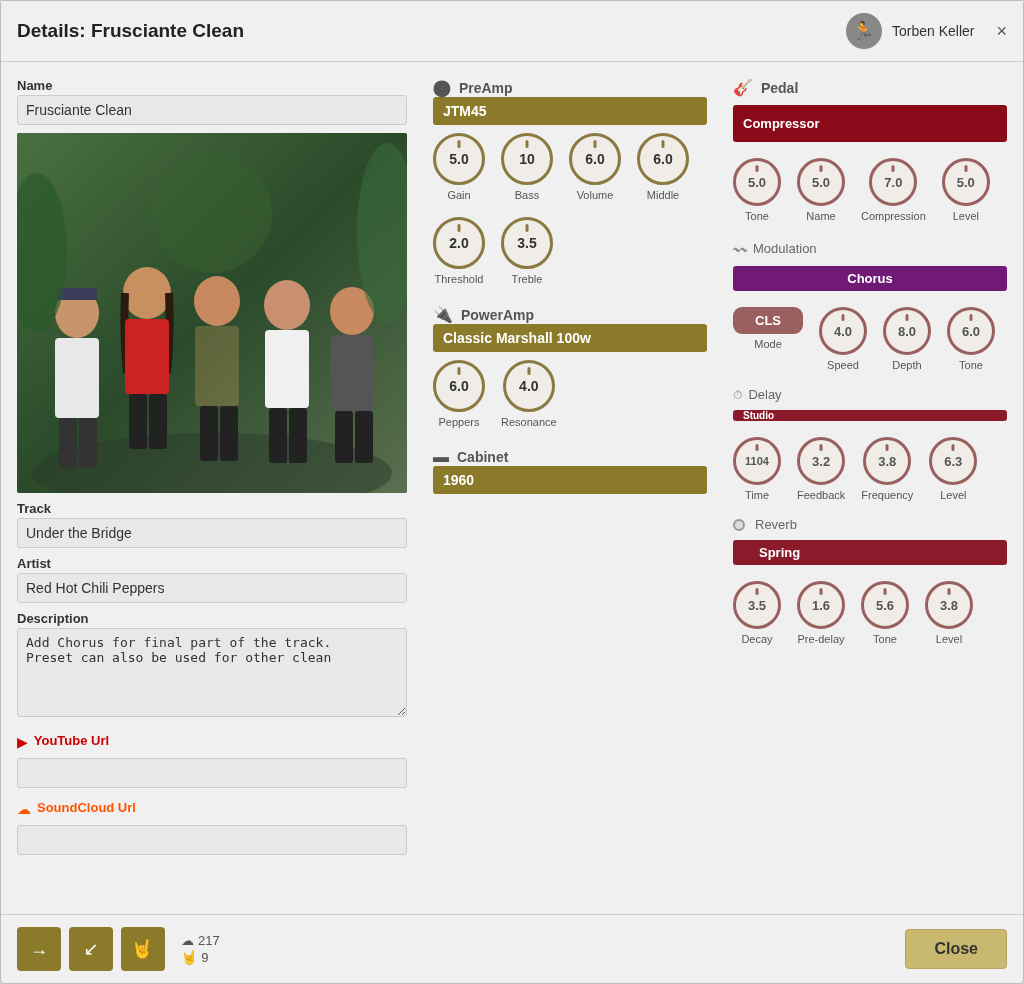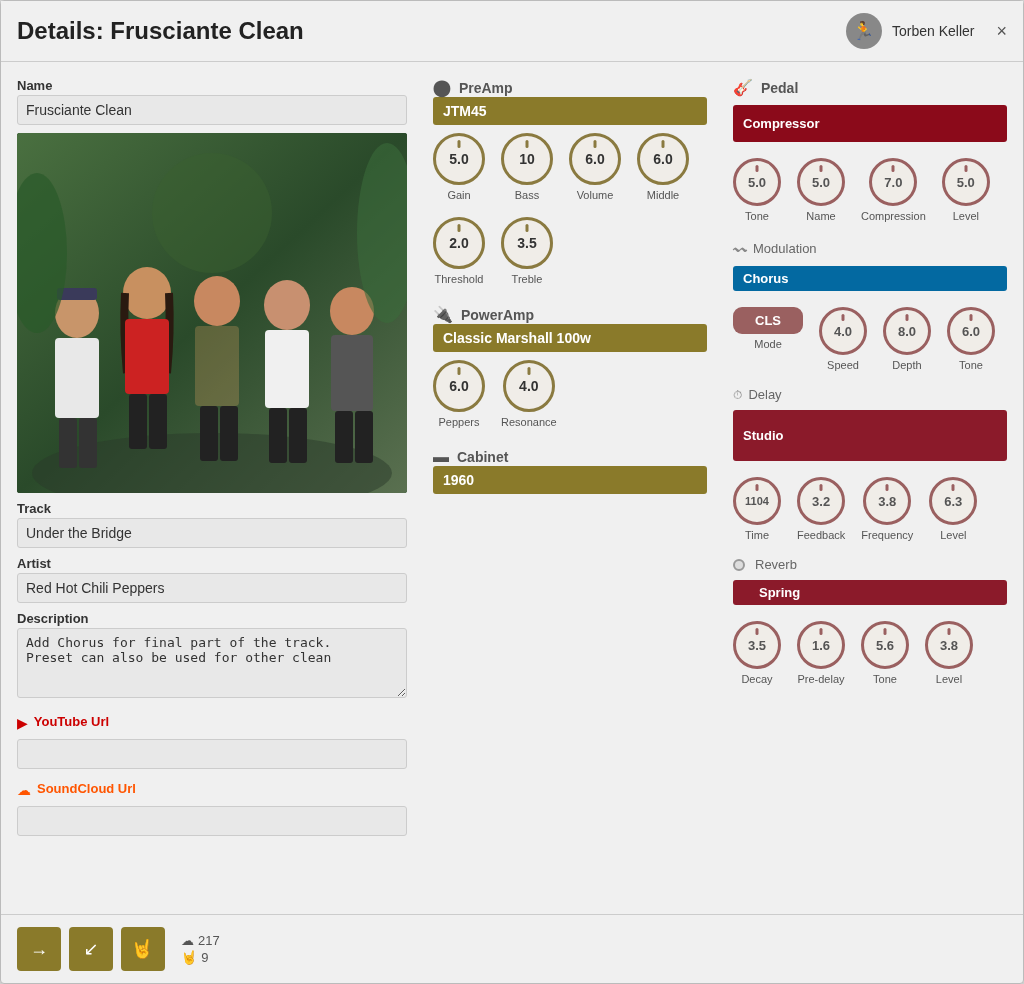--- a/index.html
+++ b/index.html
@@ -23,21 +23,21 @@
     }
     .dialog-header {
       background: #f0f0f0;
       padding: 12px 16px;
       display: flex;
       align-items: center;
       justify-content: space-between;
       border-bottom: 1px solid #ccc;
     }
     .dialog-title {
-      font-size: 24px;
+      font-size: 19px;
       font-weight: bold;
       color: #222;
     }
     .header-right {
       display: flex;
       align-items: center;
       gap: 10px;
     }
     .user-avatar {
       width: 36px;
@@ -90,21 +90,21 @@
       color: #333;
     }
     .field-textarea {
       width: 100%;
       padding: 6px 8px;
       border: 1px solid #ccc;
       background: #e8e8e8;
       border-radius: 3px;
       font-size: 13px;
       color: #333;
-      height: 70px;
+      height: 89px;
       resize: vertical;
     }
     .band-photo {
       width: 390px;
       height: 360px;
       background: #4a6a4a;
       border-radius: 3px;
       overflow: hidden;
       display: flex;
       align-items: center;
@@ -235,43 +235,44 @@
       position: absolute;
       top: 4px;
       left: 50%;
       transform: translateX(-50%);
       width: 3px;
       height: 7px;
       background: #9a6060;
       border-radius: 2px;
     }
     .chorus-bar {
-      background: #0369a1;
+      background: #701a75;
       color: white;
       padding: 5px 10px;
       border-radius: 3px;
       font-size: 13px;
       font-weight: bold;
+      text-align: center;
     }
     .cls-button {
       background: #9a6060;
       color: white;
       border: none;
       padding: 6px 22px;
       border-radius: 9px;
       font-size: 13px;
       font-weight: bold;
       cursor: pointer;
     }
     .studio-bar {
       background: #8b1a2a;
       color: white;
-      padding: 18px 10px;
-      border-radius: 3px;
-      font-size: 13px;
+      padding: 0 10px;
+      border-radius: 3px;
+      font-size: 10px;
       font-weight: bold;
     }
     .spring-bar {
       background: #8b1a2a;
       color: white;
       padding: 5px 26px;
       border-radius: 3px;
       font-size: 13px;
       font-weight: bold;
     }
@@ -628,14 +629,15 @@
         <div class="stat-row">
           <span>☁</span>
           <span>217</span>
         </div>
         <div class="stat-row">
           <span>🤘</span>
           <span>9</span>
         </div>
       </div>
     </div>
+    <button class="close-btn">Close</button>
   </div>
 </div>
 
 </body></html>

